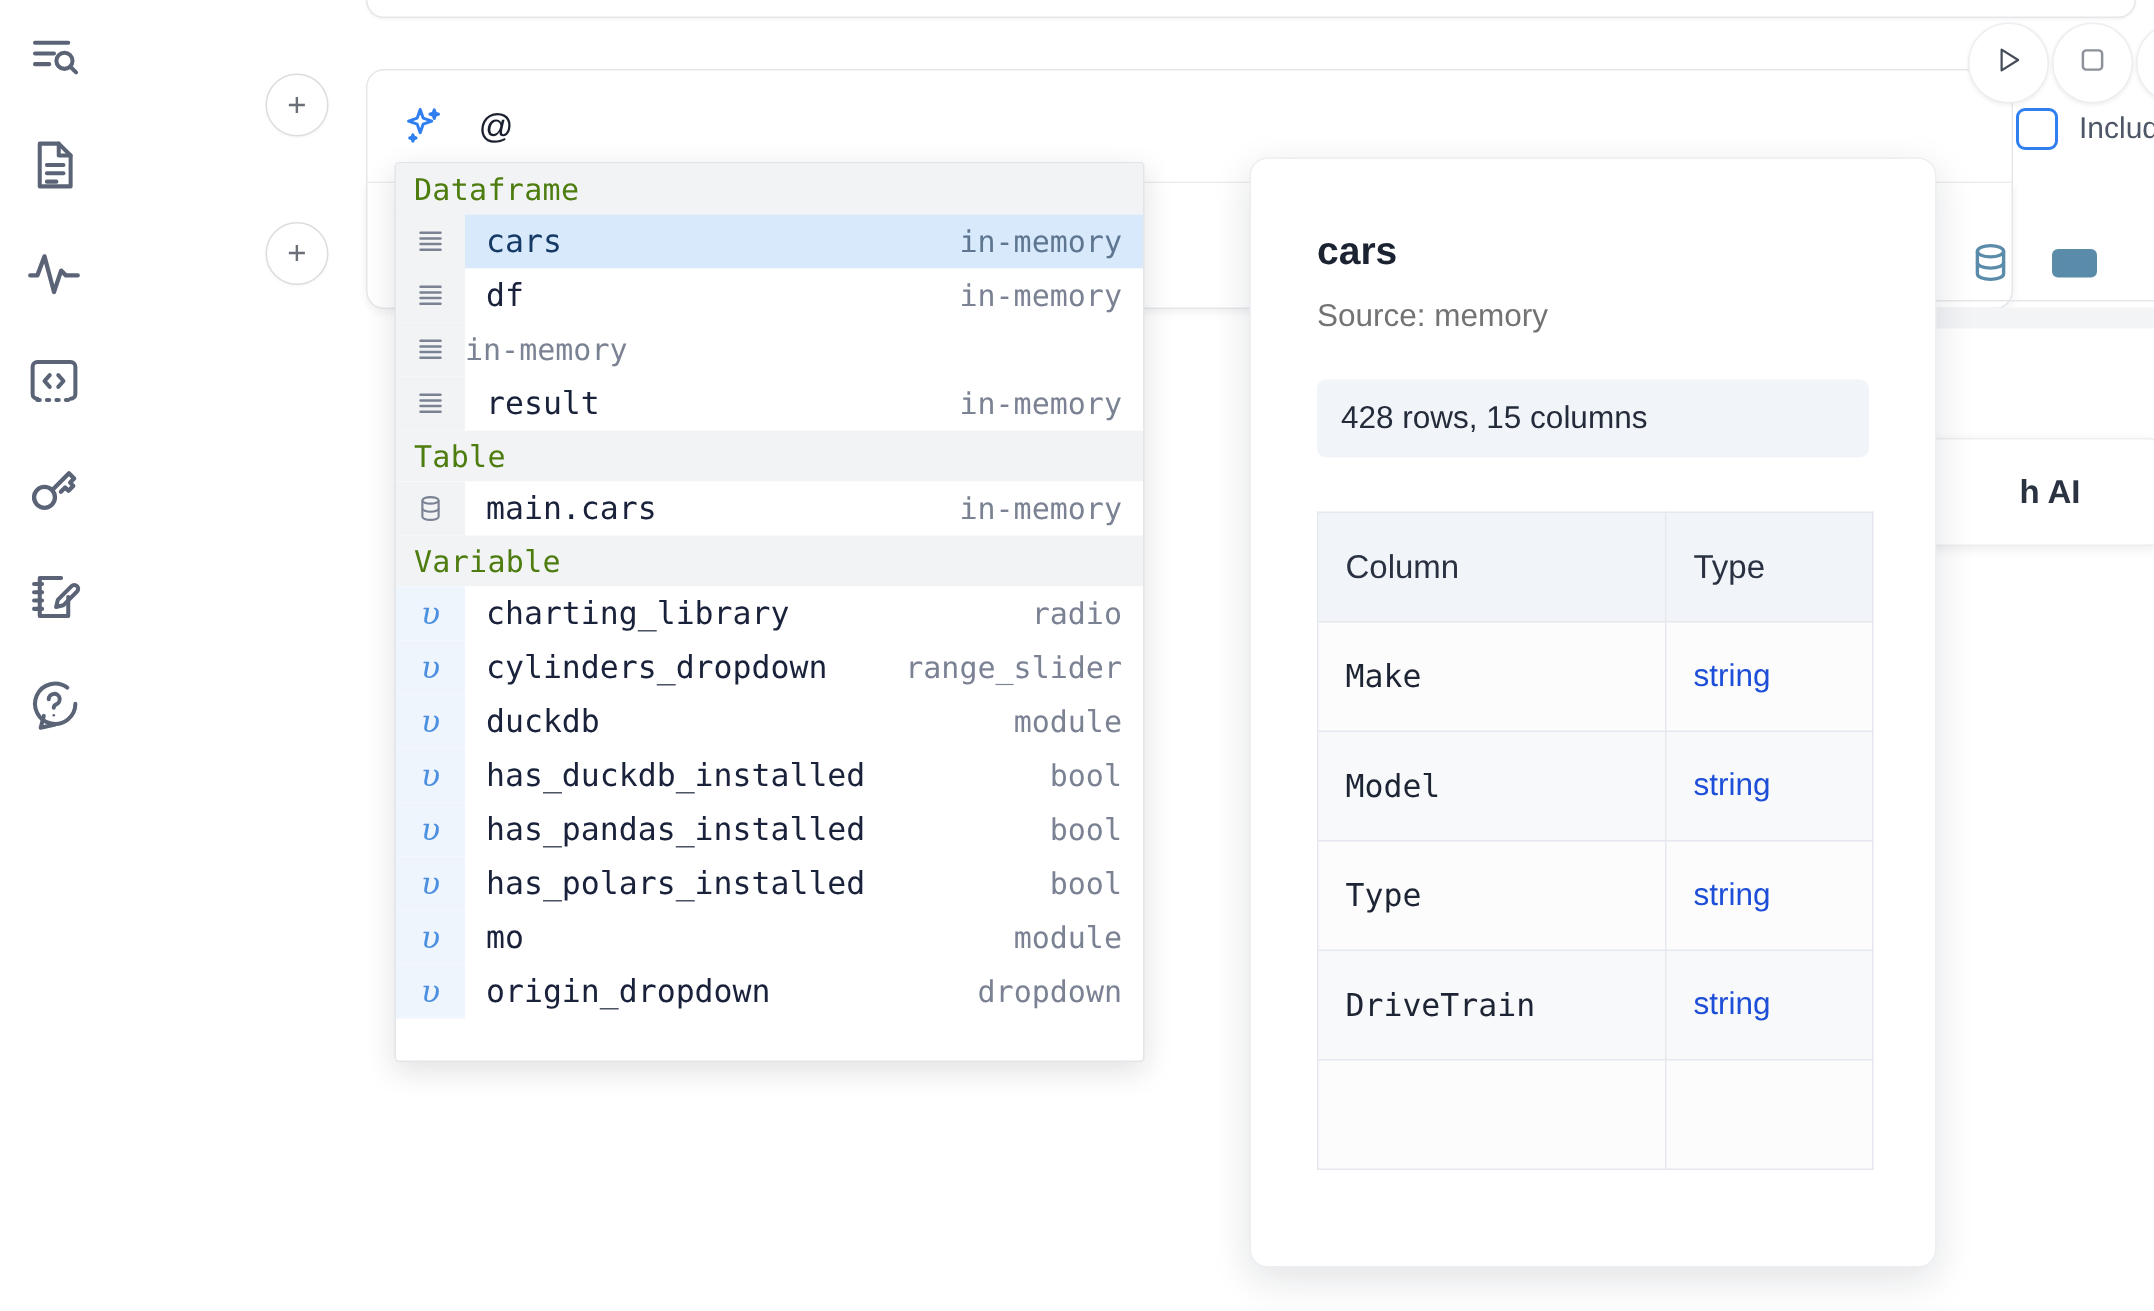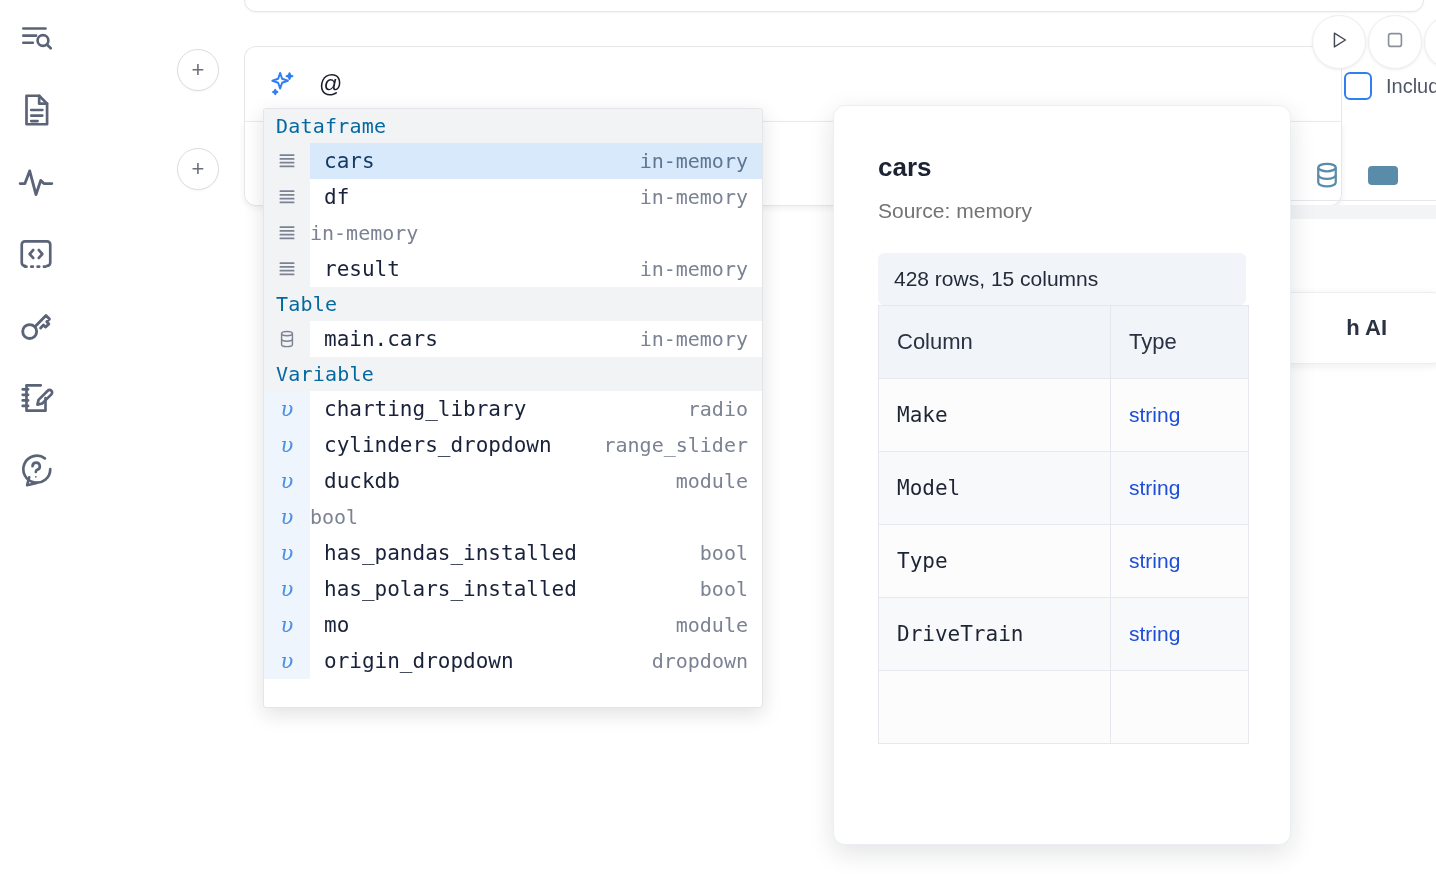--- a/index.html
+++ b/index.html
@@ -115,21 +115,21 @@
   }
 
   
   .ac {
     position: absolute; left: 263px; top: 108px; width: 500px; height: 600px;
     background: #fff; border: 1px solid #e3e5e9; border-radius: 3px;
     box-shadow: 0 6px 20px rgba(20,25,40,.13);
     overflow: hidden; font-family: "DejaVu Sans Mono", monospace;
   }
   .ac-group {
-    background: #f2f3f5; color: #0369a1; font-size: 20px;
+    background: #f2f3f5; color: #4d7c0f; font-size: 20px;
     padding: 5px 0 5px 12px; letter-spacing: .2px;
   }
   .ac-row {
     display: flex; align-items: center; height: 36px; cursor: pointer; background: #fff;
   }
   .ac-icon {
     width: 46px; height: 36px; flex: none; background: #f2f3f5;
     display: flex; align-items: center; justify-content: center; color: #7b8293;
   }
   .ac-icon.var { background: #eef5fd; color: #4d8fe0; font-style: italic;
@@ -148,21 +148,21 @@
   .pv {
     position: absolute; left: 833px; top: 105px; width: 458px; height: 740px;
     background: #fff; border: 1px solid #edeef1; border-radius: 12px;
     box-shadow: 0 8px 26px rgba(20,25,40,.12);
     overflow: hidden; padding: 46px 44px 0 44px;
   }
   .pv-title { font-size: 26px; font-weight: 700; color: #1b2231; margin: 0 0 16px 0; }
   .pv-source { font-size: 21px; color: #737373; margin: 0 0 30px 0; }
   .pv-stat {
     background: #f1f4f8; border-radius: 6px; padding: 14px 16px;
-    font-size: 21px; color: #242b3a; 
+    font-size: 21px; color: #242b3a; margin-bottom: 36px;
   }
   .pv-table { width: 370px; border-collapse: collapse; table-layout: fixed; }
   .pv-table th, .pv-table td {
     border: 1px solid #e5e8ee; text-align: left; padding: 16px 18px; height: 73px;
   }
   .pv-table th { background: #f1f4f8; font-weight: 400; font-size: 22px; color: #2a3142; }
   .pv-table td.col { font-family: "DejaVu Sans Mono", monospace; font-size: 21px; color: #1d2433; background:#fcfcfd; }
   .pv-table td.typ { font-size: 21px; color: #1d4ed8; background:#fcfcfd; }
   .pv-table tr:nth-child(even) td { background: #f8f9fb; }
   .pv-table th:nth-child(1), .pv-table td:nth-child(1) { width: 232px; }
@@ -366,20 +366,21 @@
         <span class="ac-name">cylinders_dropdown</span>
         <span class="ac-type">range_slider</span>
       </div>
       <div class="ac-row">
         <span class="ac-icon var">υ</span>
         <span class="ac-name">duckdb</span>
         <span class="ac-type">module</span>
       </div>
       <div class="ac-row">
         <span class="ac-icon var">υ</span>
+        <span class="ac-name">has_duckdb_installed</span>
         <span class="ac-type">bool</span>
       </div>
       <div class="ac-row">
         <span class="ac-icon var">υ</span>
         <span class="ac-name">has_pandas_installed</span>
         <span class="ac-type">bool</span>
       </div>
       <div class="ac-row">
         <span class="ac-icon var">υ</span>
         <span class="ac-name">has_polars_installed</span>

